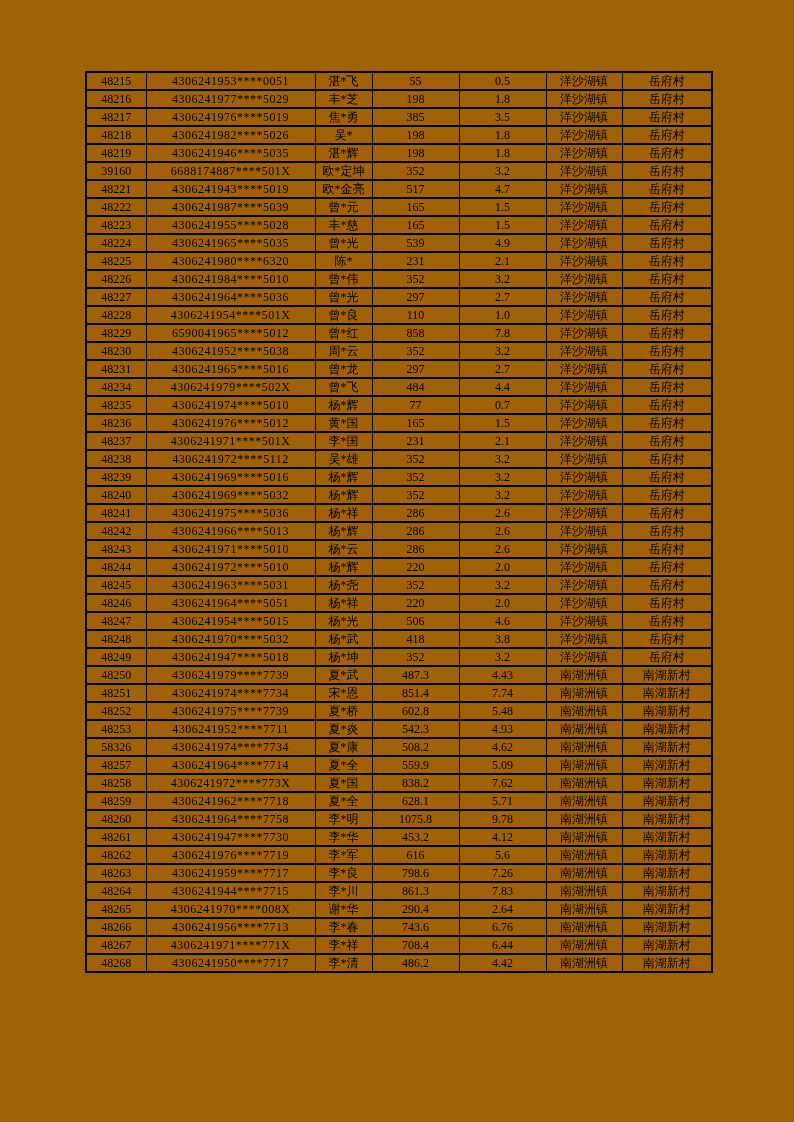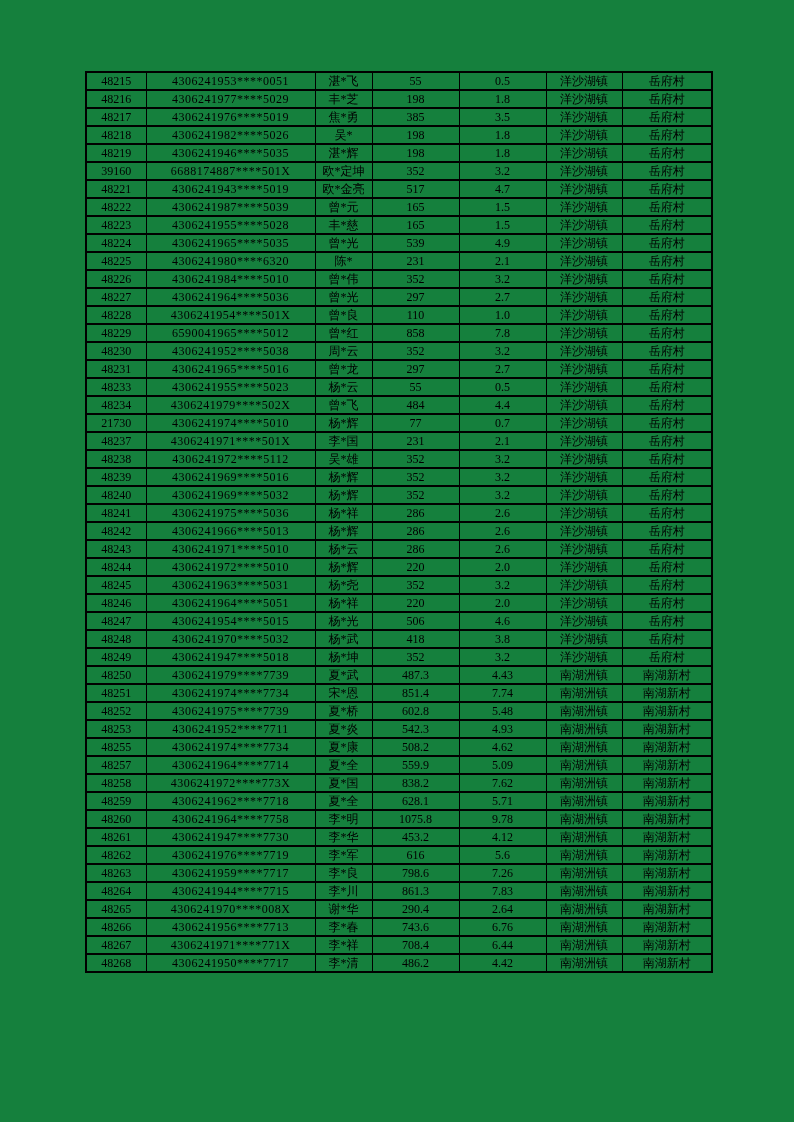--- a/index.html
+++ b/index.html
@@ -5,21 +5,21 @@
   html, body {
     margin: 0;
     padding: 0;
     background: #e8e8e8;
   }
   .page {
     position: relative;
     width: 794px;
     height: 1122px;
     margin: 0 auto;
-    background: #15803d;
+    background: #a16207;
     overflow: hidden;
     font-family: "Liberation Serif", "DejaVu Serif", serif;
     color: #000000;
   }
   table.record-table {
     position: absolute;
     left: 85px;
     top: 71px;
     width: 626px;
     border-collapse: collapse;
@@ -214,43 +214,43 @@
         <tr>
           <td class="col-serial">48231</td>
           <td class="col-id">4306241965****5016</td>
           <td class="col-name">曾*龙</td>
           <td class="col-value1">297</td>
           <td class="col-value2">2.7</td>
           <td class="col-town">洋沙湖镇</td>
           <td class="col-village">岳府村</td>
         </tr>
         <tr>
-          <td class="col-serial">48233</td>
-          <td class="col-id">4306241955****5023</td>
-          <td class="col-name">杨*云</td>
-          <td class="col-value1">55</td>
-          <td class="col-value2">0.5</td>
-          <td class="col-town">洋沙湖镇</td>
-          <td class="col-village">岳府村</td>
-        </tr>
-        <tr>
           <td class="col-serial">48234</td>
           <td class="col-id">4306241979****502X</td>
           <td class="col-name">曾*飞</td>
           <td class="col-value1">484</td>
           <td class="col-value2">4.4</td>
           <td class="col-town">洋沙湖镇</td>
           <td class="col-village">岳府村</td>
         </tr>
         <tr>
-          <td class="col-serial">21730</td>
+          <td class="col-serial">48235</td>
           <td class="col-id">4306241974****5010</td>
           <td class="col-name">杨*辉</td>
           <td class="col-value1">77</td>
           <td class="col-value2">0.7</td>
+          <td class="col-town">洋沙湖镇</td>
+          <td class="col-village">岳府村</td>
+        </tr>
+        <tr>
+          <td class="col-serial">48236</td>
+          <td class="col-id">4306241976****5012</td>
+          <td class="col-name">黄*国</td>
+          <td class="col-value1">165</td>
+          <td class="col-value2">1.5</td>
           <td class="col-town">洋沙湖镇</td>
           <td class="col-village">岳府村</td>
         </tr>
         <tr>
           <td class="col-serial">48237</td>
           <td class="col-id">4306241971****501X</td>
           <td class="col-name">李*国</td>
           <td class="col-value1">231</td>
           <td class="col-value2">2.1</td>
           <td class="col-town">洋沙湖镇</td>
@@ -394,21 +394,21 @@
         <tr>
           <td class="col-serial">48253</td>
           <td class="col-id">4306241952****7711</td>
           <td class="col-name">夏*炎</td>
           <td class="col-value1">542.3</td>
           <td class="col-value2">4.93</td>
           <td class="col-town">南湖洲镇</td>
           <td class="col-village">南湖新村</td>
         </tr>
         <tr>
-          <td class="col-serial">48255</td>
+          <td class="col-serial">58326</td>
           <td class="col-id">4306241974****7734</td>
           <td class="col-name">夏*康</td>
           <td class="col-value1">508.2</td>
           <td class="col-value2">4.62</td>
           <td class="col-town">南湖洲镇</td>
           <td class="col-village">南湖新村</td>
         </tr>
         <tr>
           <td class="col-serial">48257</td>
           <td class="col-id">4306241964****7714</td>

